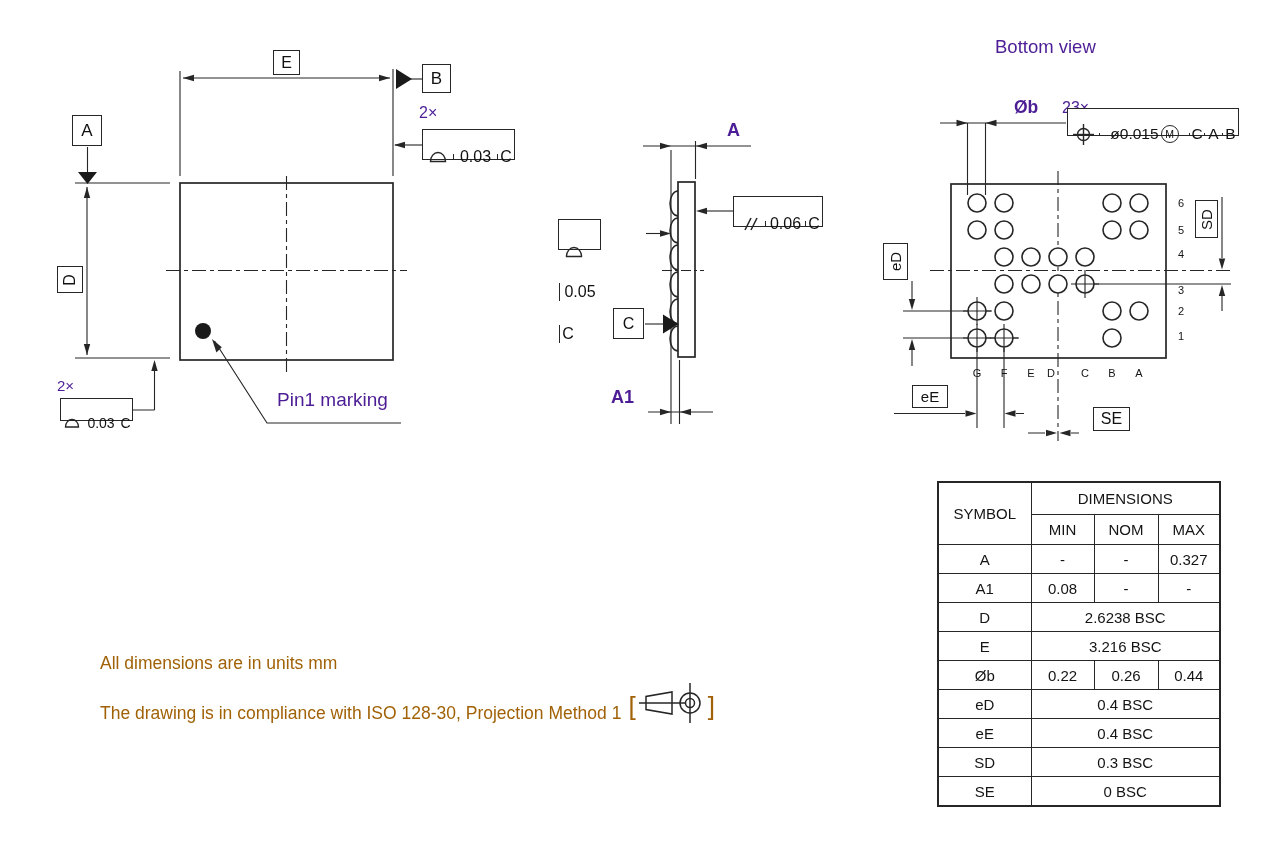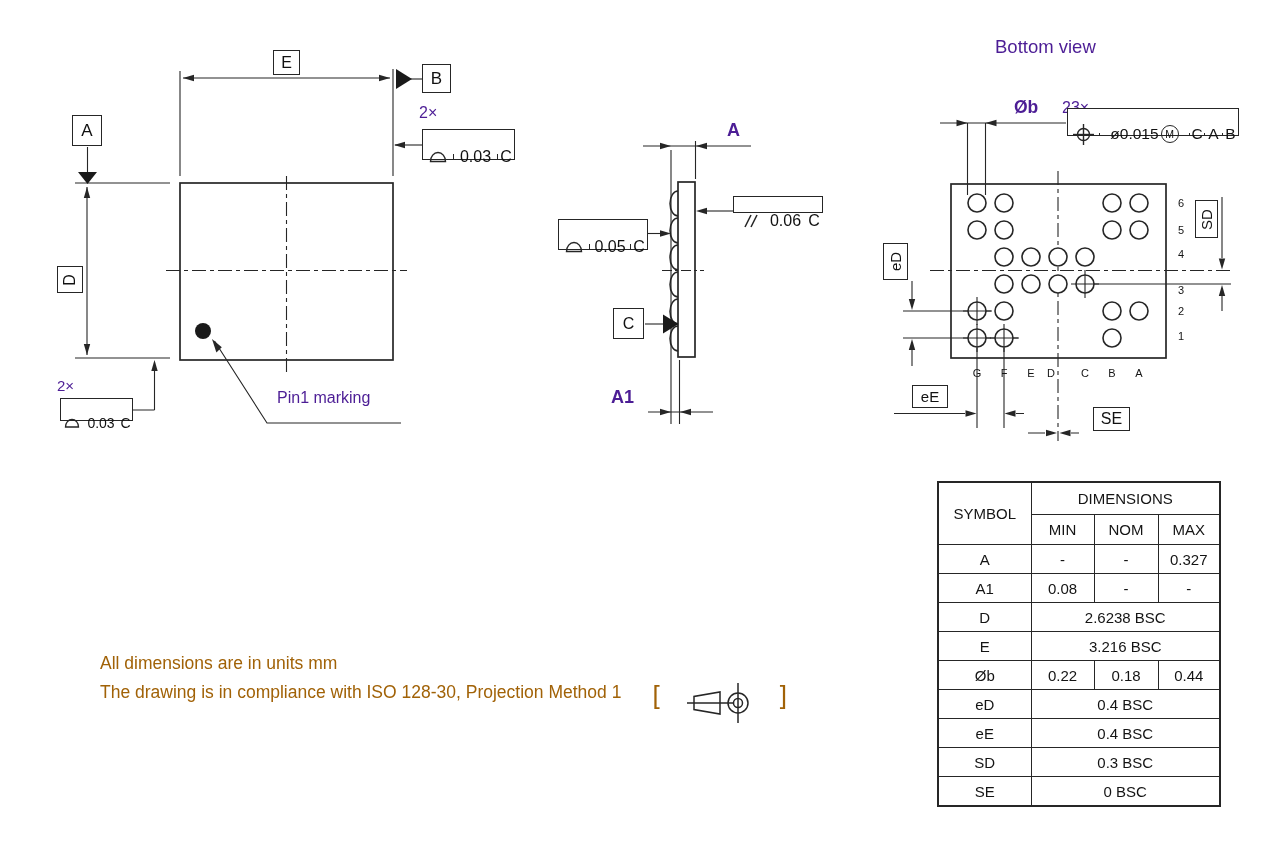--- a/index.html
+++ b/index.html
@@ -14,21 +14,21 @@
   .fcf .cell{display:flex;align-items:center;justify-content:center;box-sizing:border-box;margin-top:24px;}
   .fcf .cell + .cell{border-left:1.4px solid #262626;}
   .rot{transform:rotate(-90deg);}
   .mcircle{display:inline-flex;align-items:center;justify-content:center;width:16px;height:16px;
        border:1.3px solid #262626;border-radius:50%;font-size:10.5px;margin-left:2px;}
   #dim-table{position:absolute;left:937px;top:481px;border-collapse:collapse;table-layout:fixed;}
   #dim-table td,#dim-table th{border:1.4px solid #262626;text-align:center;vertical-align:middle;
        font-size:15px;font-weight:400;padding:0;height:28px;background:#fff;color:#141414;}
   #dim-table{border:2px solid #262626;}
   .notes{position:absolute;left:100px;font-size:17.5px;color:#a16207;}
-  .noteflex{display:flex;align-items:flex-start;gap:24px;}
+  .noteflex{display:flex;align-items:flex-end;}
   .bracket{font-size:26px;font-weight:400;padding:0 2px;position:relative;top:-2px;}
 </style>
 </head>
 <body>
 
 <div id="canvas">
 
   <svg id="geom" width="1280" height="846">
     <g stroke="#262626" fill="none" stroke-width="1.1">
 
@@ -198,36 +198,36 @@
   <div class="fcf" style="left:60px;top:398px;height:23px;font-size:14px;">
     <div class="cell" style="width:22px;">
       <svg width="18" height="12">
           <path d="M2.5 10 a6.5 7.5 0 0 1 13 0 z" fill="none" stroke="#262626" stroke-width="1.3"></path>
         </svg>
     </div>
     <div class="cell" style="width:35px;">0.03</div>
     <div class="cell" style="width:14px;">C</div>
   </div>
 
-  <div class="lbl" style="left:277px;top:389px;font-size:16px;">Pin1 marking</div>
+  <div class="lbl" style="left:277px;top:389px;font-size:19px;">Pin1 marking</div>
 
   <div class="lbl" style="left:727px;top:120px;font-size:18px;font-weight:700;">A</div>
   <div class="lbl" style="left:611px;top:387px;font-size:18px;font-weight:700;">A1</div>
 
-  <div class="fcf" style="left:558px;top:219px;height:31px;font-size:16px;">
+  <div class="fcf" style="left:558px;top:219px;height:31px;font-size:16px;flex-direction:column;">
     <div class="cell" style="width:30px;">
       <svg width="22" height="15">
           <path d="M3.5 12.5 a7.5 9 0 0 1 15 0 z" fill="none" stroke="#262626" stroke-width="1.4"></path>
         </svg>
     </div>
     <div class="cell" style="width:41px;">0.05</div>
     <div class="cell" style="width:17px;">C</div>
   </div>
 
-  <div class="fcf" style="left:733px;top:196px;height:17px;font-size:16px;">
+  <div class="fcf" style="left:733px;top:196px;height:31px;font-size:16px;">
     <div class="cell" style="width:31px;">
       <svg width="17" height="16" stroke="#262626" stroke-width="1.5">
           <line x1="4" y1="14" x2="10" y2="2"></line>
           <line x1="10" y1="14" x2="16" y2="2"></line>
         </svg>
     </div>
     <div class="cell" style="width:40px;">0.06</div>
     <div class="cell" style="width:17px;">C</div>
   </div>
 
@@ -304,21 +304,21 @@
           <td>D</td>
           <td colspan="3">2.6238 BSC</td>
         </tr>
         <tr>
           <td>E</td>
           <td colspan="3">3.216 BSC</td>
         </tr>
         <tr>
           <td>Øb</td>
           <td>0.22</td>
-          <td>0.18</td>
+          <td>0.26</td>
           <td>0.44</td>
         </tr>
         <tr>
           <td>eD</td>
           <td colspan="3">0.4 BSC</td>
         </tr>
         <tr>
           <td>eE</td>
           <td colspan="3">0.4 BSC</td>
         </tr>

